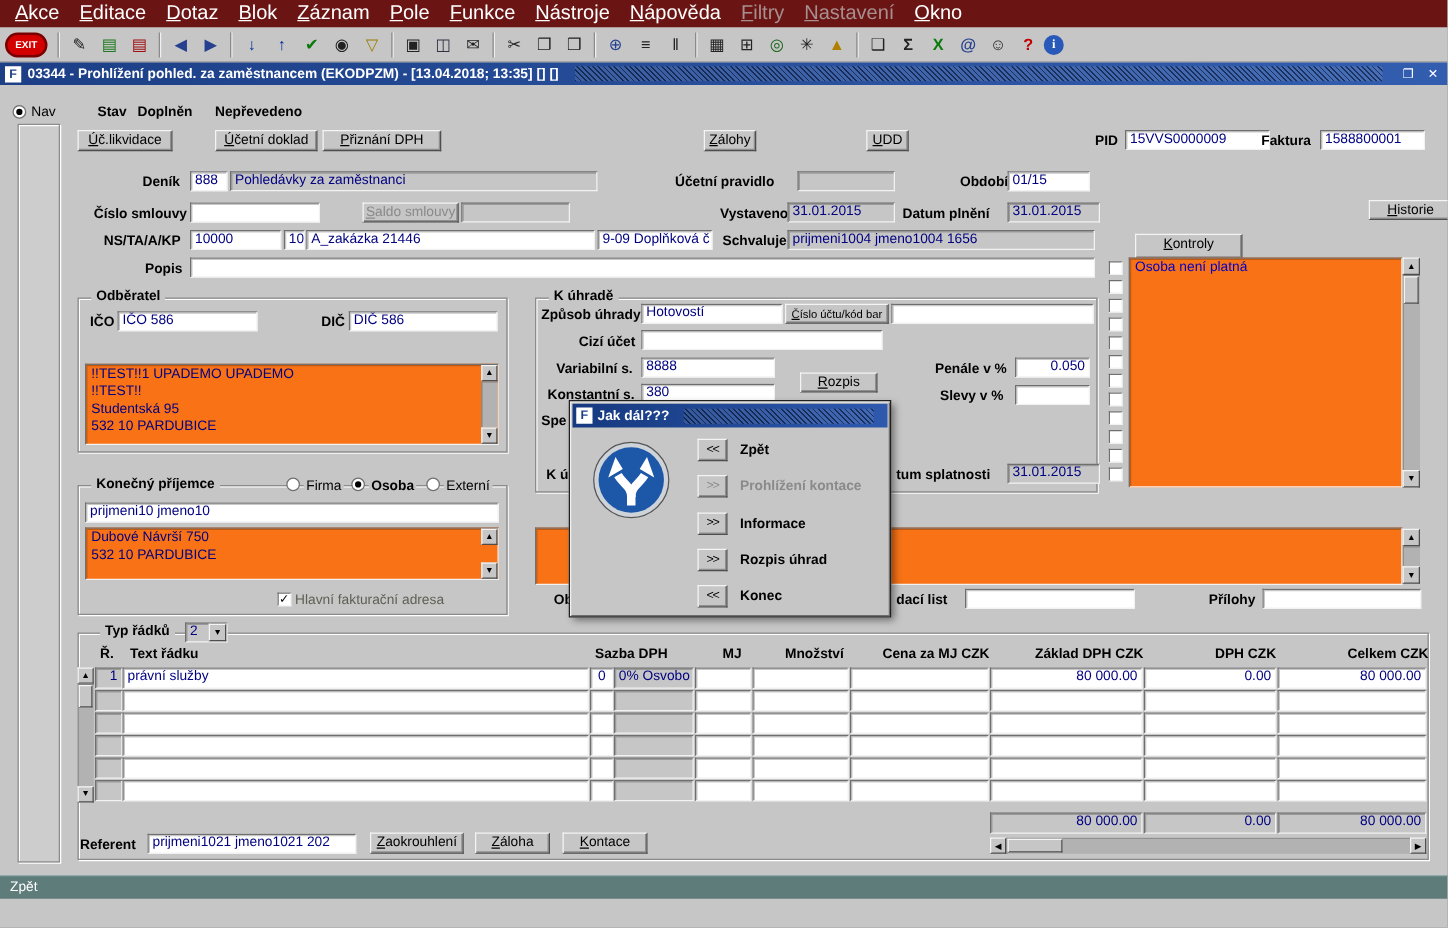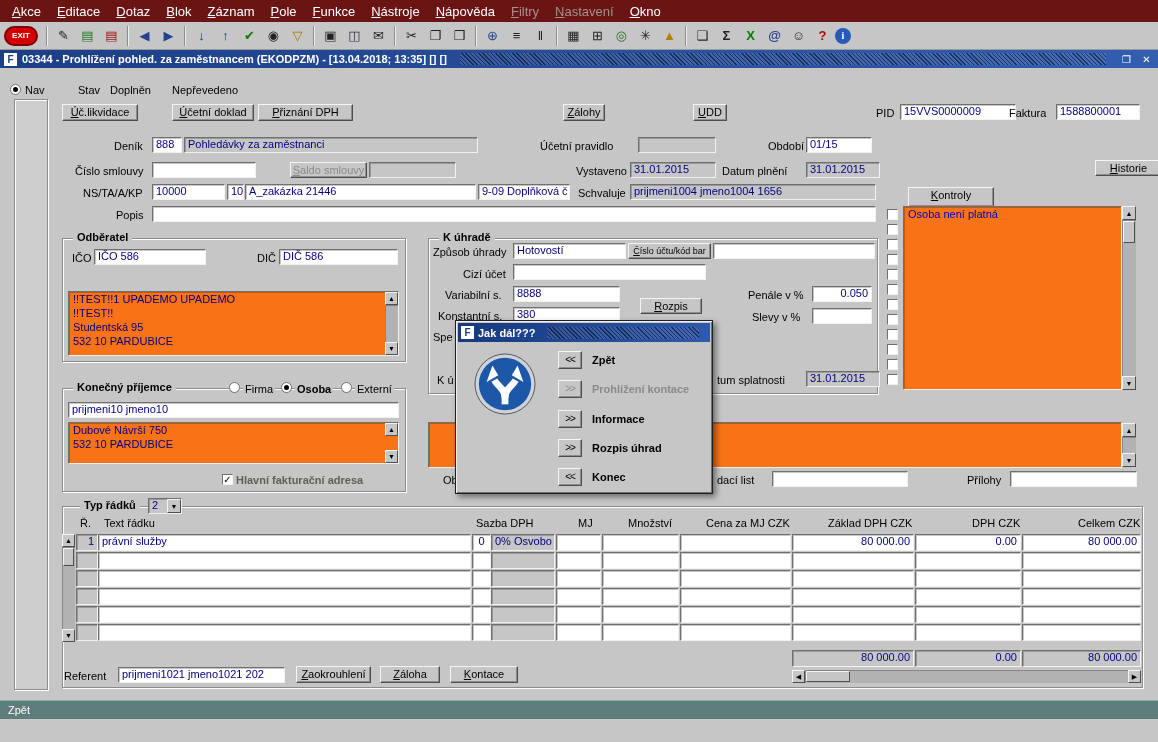--- a/index.html
+++ b/index.html
@@ -1,39 +1,39 @@
 <!DOCTYPE html>
 <html><head>
 <meta charset="utf-8">
 <style>
   *{margin:0;padding:0;box-sizing:border-box}
   body{font-family:"Liberation Sans",sans-serif;background:#808080}
   #app{position:relative;width:1158px;height:742px;background:#c6c6c6;overflow:hidden;font-size:11px}
 
   
   #menubar{position:absolute;left:0;top:0;width:1158px;height:22px;background:#6b1414;display:flex;align-items:center;padding-left:4px}
-  .mi{display:inline-block;color:#fff;font-size:13px;padding:3px 8px;white-space:nowrap;cursor:default}
+  .mi{display:inline-block;color:#fff;font-size:16px;padding:3px 8px;white-space:nowrap;cursor:default}
   .mi::first-letter{text-decoration:underline}
   .mi.dis{color:#a78f8f}
 
   
   #toolbar{position:absolute;left:0;top:22px;width:1158px;height:28px;background:#c6c6c6;border-bottom:1px solid #9a9a9a;display:flex;align-items:center;padding-left:4px;gap:1px}
   .ti{display:inline-flex;width:23px;height:22px;align-items:center;justify-content:center;font-size:13px;color:#222;cursor:default}
   .tsep{width:2px;height:20px;border-left:1px solid #8a8a8a;border-right:1px solid #f0f0f0;margin:0 3px}
   #exit-btn{width:34px;height:20px;background:#d40000;border:2px solid #7a0000;border-radius:10px;color:#fff;font-weight:bold;font-size:8px;display:flex;align-items:center;justify-content:center;margin-right:4px}
 
   
   #titlebar{position:absolute;left:0;top:50px;width:1158px;height:18px;background:linear-gradient(90deg,#1c3f86,#335eb0);display:flex;align-items:center;padding:0 4px;gap:5px}
   .appicon{width:13px;height:13px;background:#fff;color:#1c3f86;font-weight:bold;font-size:10px;line-height:13px;text-align:center;flex:0 0 auto}
   #titlebar .ttl{color:#fff;font-weight:bold;font-size:11px;white-space:nowrap}
   .hatch{flex:1;height:12px;background:repeating-linear-gradient(45deg,rgba(0,0,0,.45) 0 1px,rgba(255,255,255,.10) 1px 3px);margin:0 8px}
   .wbtn{color:#fff;font-size:10px;width:15px;text-align:center;cursor:default}
 
   
-  .lbl{position:absolute;font-size:11px;font-weight:normal;white-space:nowrap;color:#000}
+  .lbl{position:absolute;font-size:11px;font-weight:bold;white-space:nowrap;color:#000}
   .fld{position:absolute;height:16px;background:#fff;border:1px solid;border-color:#6f6f6f #f2f2f2 #f2f2f2 #6f6f6f;box-shadow:inset 1px 1px 0 rgba(0,0,0,.22);color:#000080;font-size:11px;line-height:13px;padding:0 3px;white-space:nowrap;overflow:hidden}
   .ro{background:#c6c6c6}
   .num{text-align:right}
   .ctr{text-align:center}
   .cell{height:17px}
   .btn{position:absolute;height:17px;background:#c6c6c6;border:1px solid;border-color:#f4f4f4 #4e4e4e #4e4e4e #f4f4f4;box-shadow:inset -1px -1px 0 #8e8e8e;color:#000;font-size:11px;line-height:15px;text-align:center;cursor:default;white-space:nowrap;overflow:hidden}
   .btn::first-letter{text-decoration:underline}
   .btn.nm::first-letter{text-decoration:none}
   .btn.dis{color:#8a8a8a}
   .grp{position:absolute;border:1px solid #8b8b8b;box-shadow:1px 1px 0 #fff,inset 1px 1px 0 #fff}
@@ -249,21 +249,21 @@
   <span class="radio" style="left:341px;top:382px"></span>
   <span class="lbl" style="left:355px;top:383px;font-weight:normal;background:#c6c6c6;padding:0 2px">Externí</span>
   <div class="fld" style="left:68px;top:402px;width:331px">prijmeni10 jmeno10</div>
   <div class="mline" style="left:68px;top:422px;width:331px;height:42px">
     <div class="aline">Dubové Návrší 750</div>
     <div class="aline">532 10 PARDUBICE</div>
   </div>
   <div class="sbb" style="left:385px;top:423px;width:13px;height:13px">▲</div>
   <div class="sbb" style="left:385px;top:450px;width:13px;height:13px">▼</div>
   <span class="cb" style="left:222px;top:474px">✓</span>
-  <span class="lbl" style="left:236px;top:474px;font-weight:bold;color:#5f5f55">Hlavní fakturační adresa</span>
+  <span class="lbl" style="left:236px;top:474px;font-weight:normal;color:#5f5f55">Hlavní fakturační adresa</span>
 
   <div class="mline" style="left:428px;top:422px;width:694px;height:46px"></div>
   <div class="sbb" style="left:1122px;top:423px;width:14px;height:14px">▲</div>
   <div class="sbt" style="left:1122px;top:437px;width:14px;height:16px"></div>
   <div class="sbb" style="left:1122px;top:453px;width:14px;height:14px">▼</div>
 
   <span class="lbl" style="left:443px;top:474px">Ob</span>
   <span class="lbl" style="left:717px;top:474px">dací list</span>
   <div class="fld" style="left:772px;top:471px;width:136px"></div>
   <span class="lbl" style="left:967px;top:474px">Přílohy</span>

